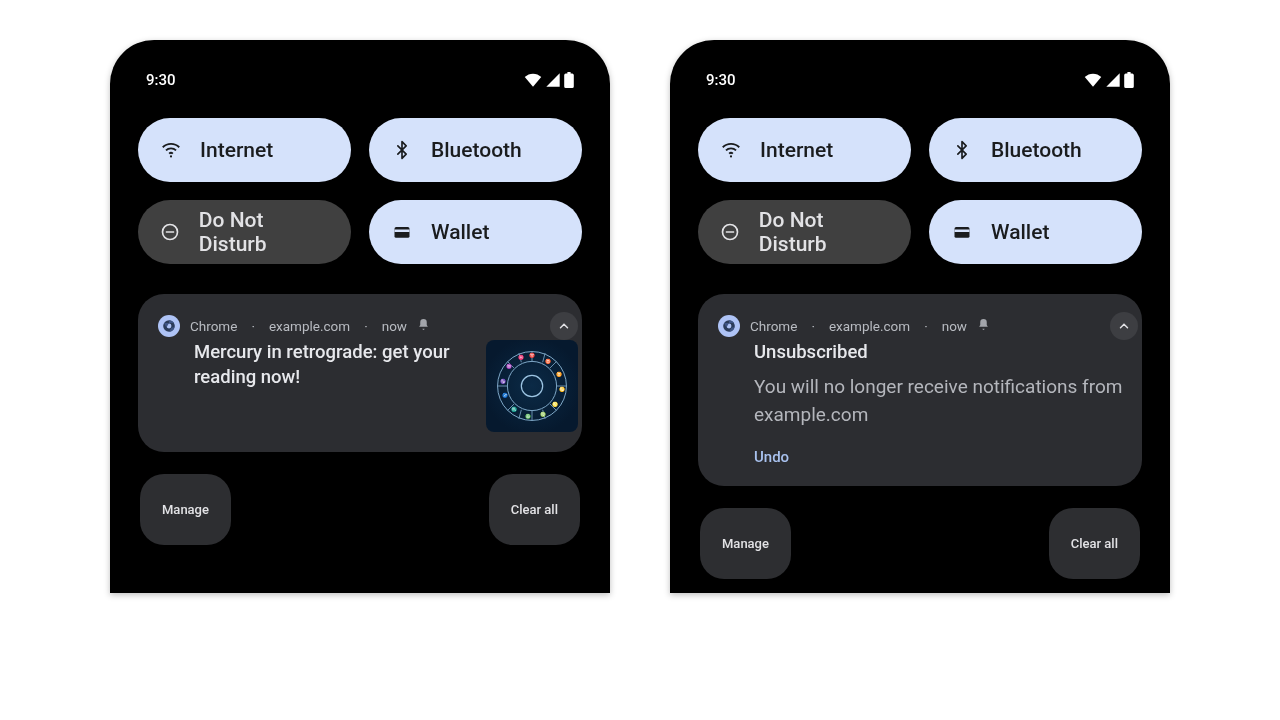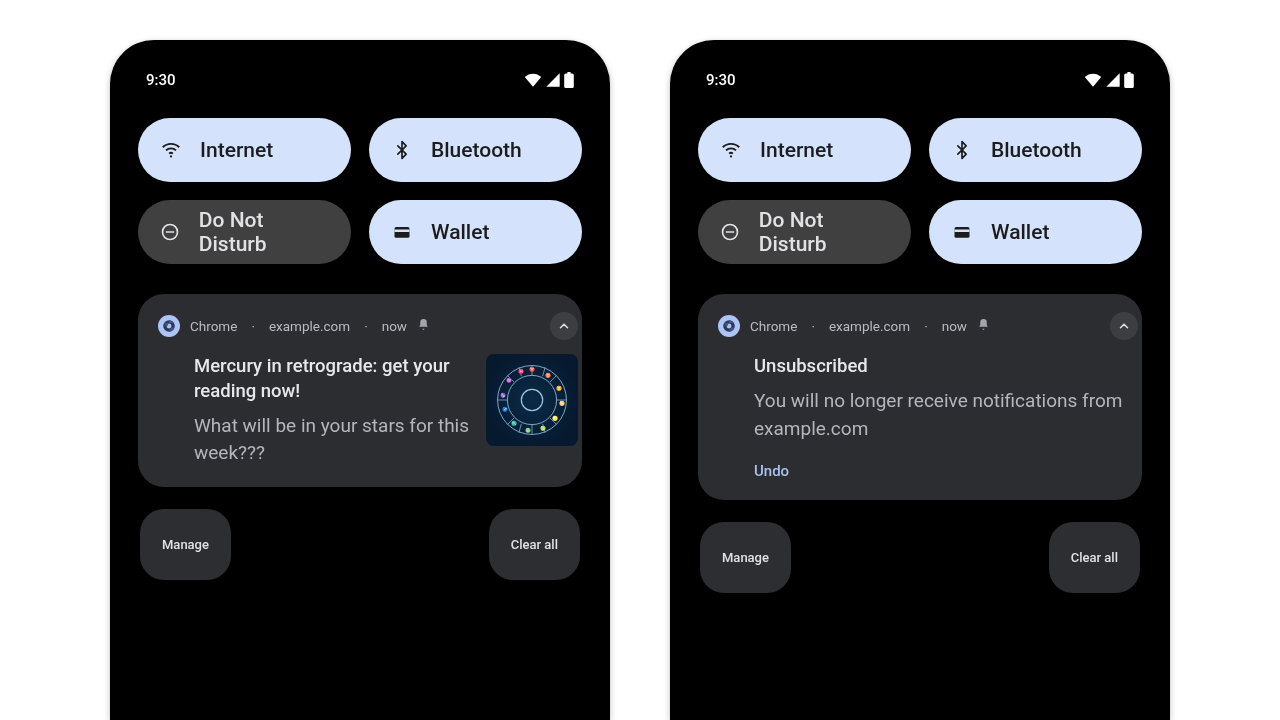--- a/index.html
+++ b/index.html
@@ -8,21 +8,21 @@
     background: #ffffff;
     font-family: Roboto, "Segoe UI", Arial, sans-serif;
     display: flex;
     justify-content: center;
     gap: 60px;
     padding-top: 40px;
   }
 
   .phone {
     width: 500px;
-    height: 680px;
+    height: 553px;
     background: #000;
     border-radius: 44px 44px 0 0;
     position: relative;
     overflow: hidden;
     box-shadow: 0 2px 6px rgba(0,0,0,0.25);
   }
   .phone::after { 
     content:"";
     position:absolute;
     right:-4px; top:270px;
@@ -103,21 +103,20 @@
   .expand {
     margin-left:auto;
     width:28px; height:28px;
     border-radius:50%;
     background:#3d3e42;
     display:flex; align-items:center; justify-content:center;
   }
 
   .notif-body {
     display:flex;
-    margin-top:14px;
     padding-left:36px;
   }
   .notif-text { flex:1; }
   .notif-title {
     font-size:18.5px;
     font-weight:500;
     color:#e7e8ec;
     line-height:1.35;
   }
   .notif-msg {
@@ -248,21 +247,20 @@
           <span class="expand">
             <svg width="14" height="14" viewBox="0 0 24 24" fill="none" stroke="#e2e2e5" stroke-width="2.5" stroke-linecap="round">
                 <path d="M6 15l6-6 6 6"></path>
               </svg>
           </span>
         </div>
 
         <div class="notif-body">
           <div class="notif-text">
             <div class="notif-title">Mercury in retrograde: get your reading now!</div>
-            <div class="notif-msg">What will be in your stars for this week???</div>
           </div>
           <div class="notif-thumb">
             <svg width="82" height="82" viewBox="0 0 100 100">
               <circle cx="50" cy="50" r="42" fill="none" stroke="#7fa9c9" stroke-width="1.2"></circle>
               <circle cx="50" cy="50" r="30" fill="none" stroke="#7fa9c9" stroke-width="1.2"></circle>
               <circle cx="50" cy="50" r="13" fill="none" stroke="#9cc4e2" stroke-width="1.5"></circle>
               <g stroke="#7fa9c9" stroke-width="1">
                 <line x1="50" y1="8" x2="50" y2="20"></line>
                   <line x1="50" y1="80" x2="50" y2="92"></line>
                 <line x1="8" y1="50" x2="20" y2="50"></line>

